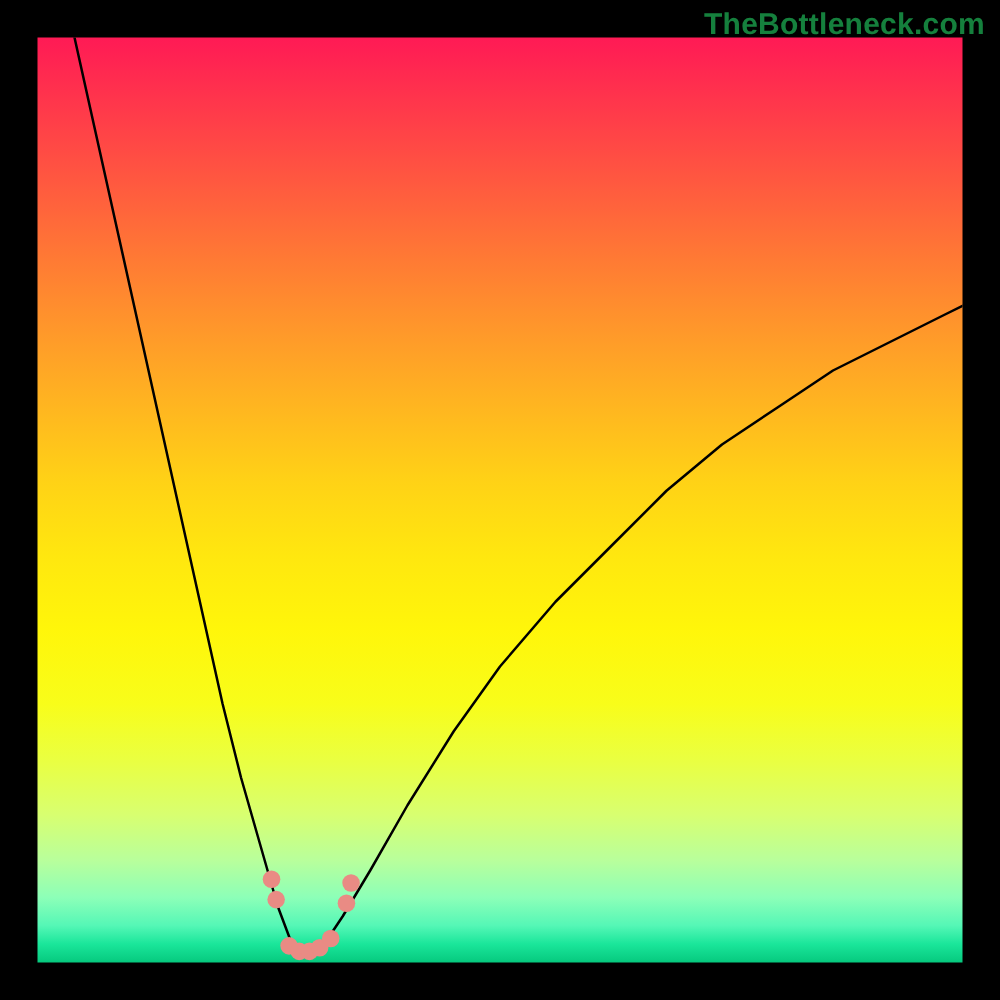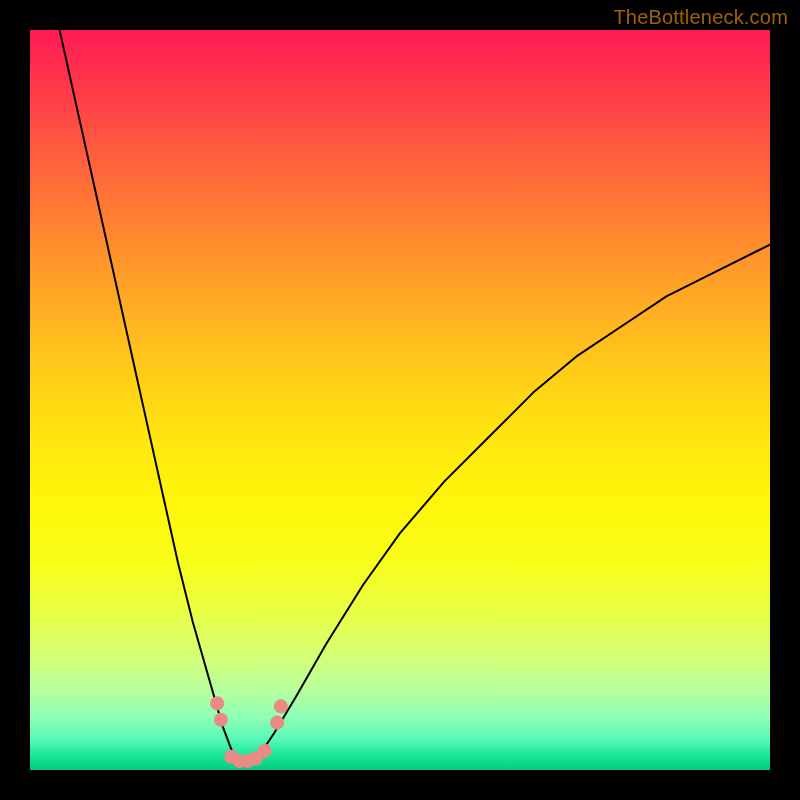--- a/index.html
+++ b/index.html
@@ -3,23 +3,23 @@
 <meta charset="utf-8">
 <style>
   * { margin: 0; padding: 0; box-sizing: border-box; }
   html, body { width: 800px; height: 800px; overflow: hidden; }
   body { background: #000; position: relative; font-family: Arial, Helvetica, sans-serif; }
 
   .attribution {
     position: absolute;
     top: 6px;
     right: 12px;
-    color: #a16207;
-    font-size: 20px;
-    font-weight: 400;
+    color: #15803d;
+    font-size: 24px;
+    font-weight: 700;
     letter-spacing: 0.2px;
     z-index: 10;
   }
 
   .plot {
     position: absolute;
     left: 30px;
     top: 30px;
     width: 740px;
     height: 740px;

